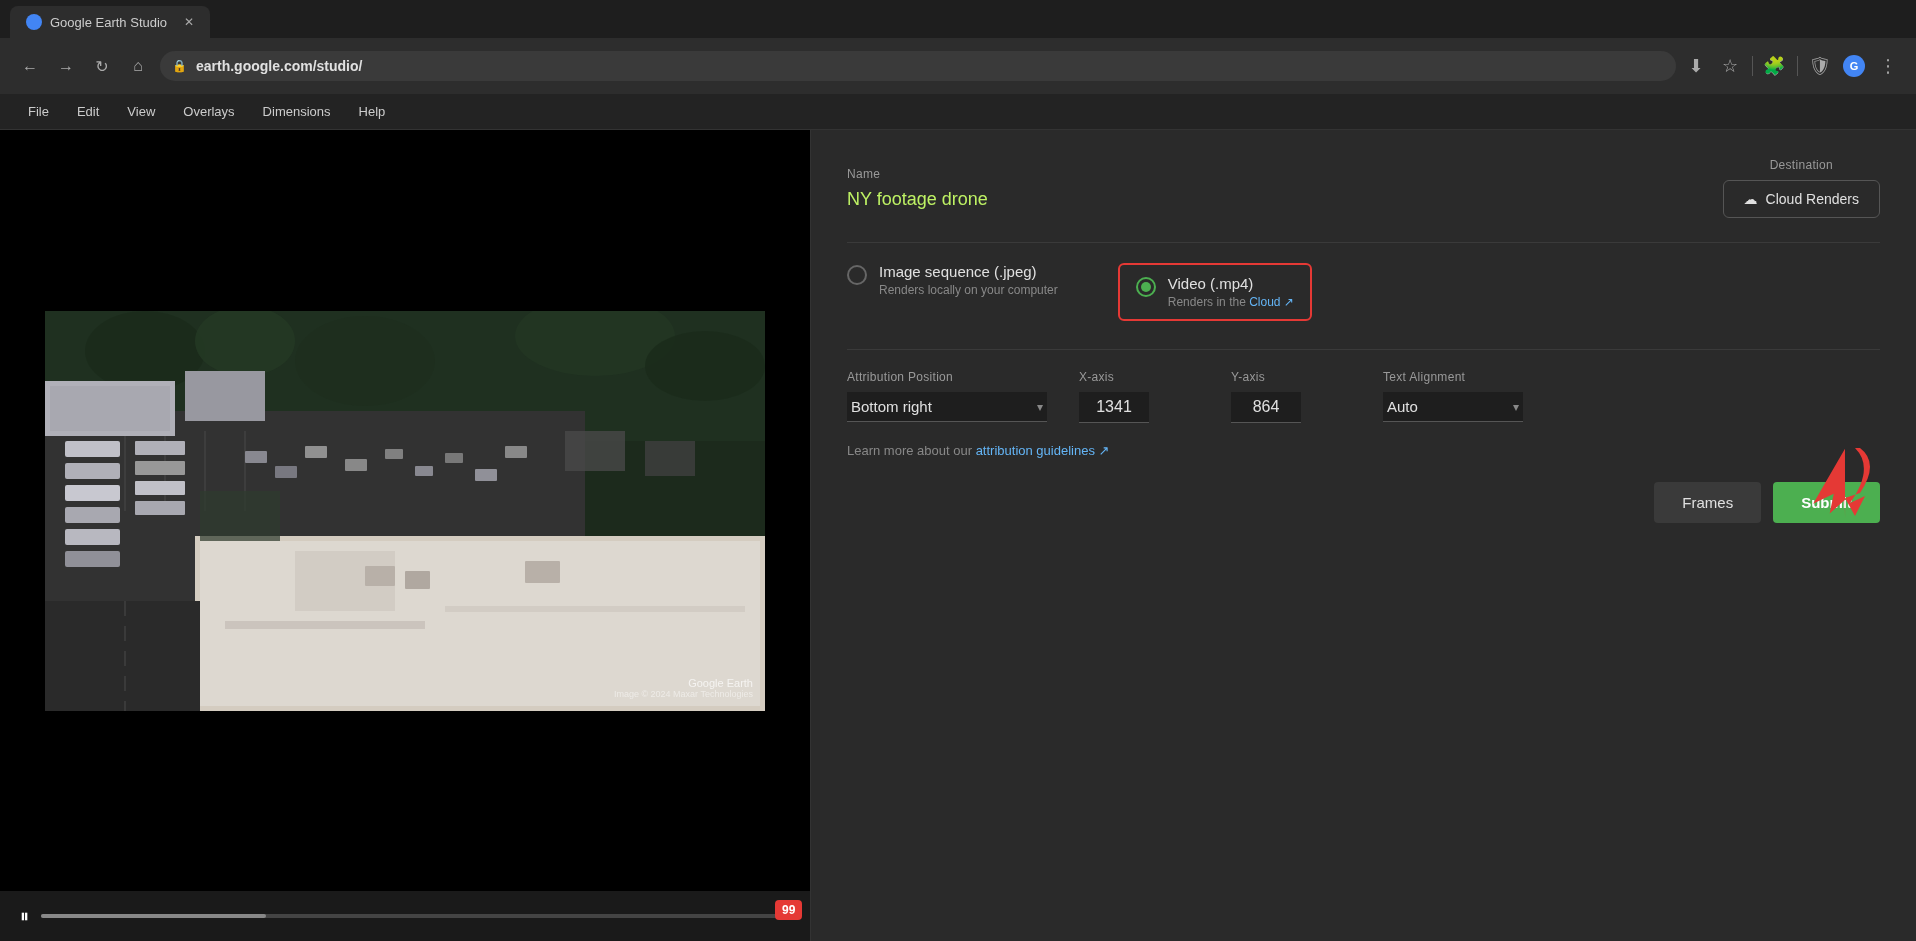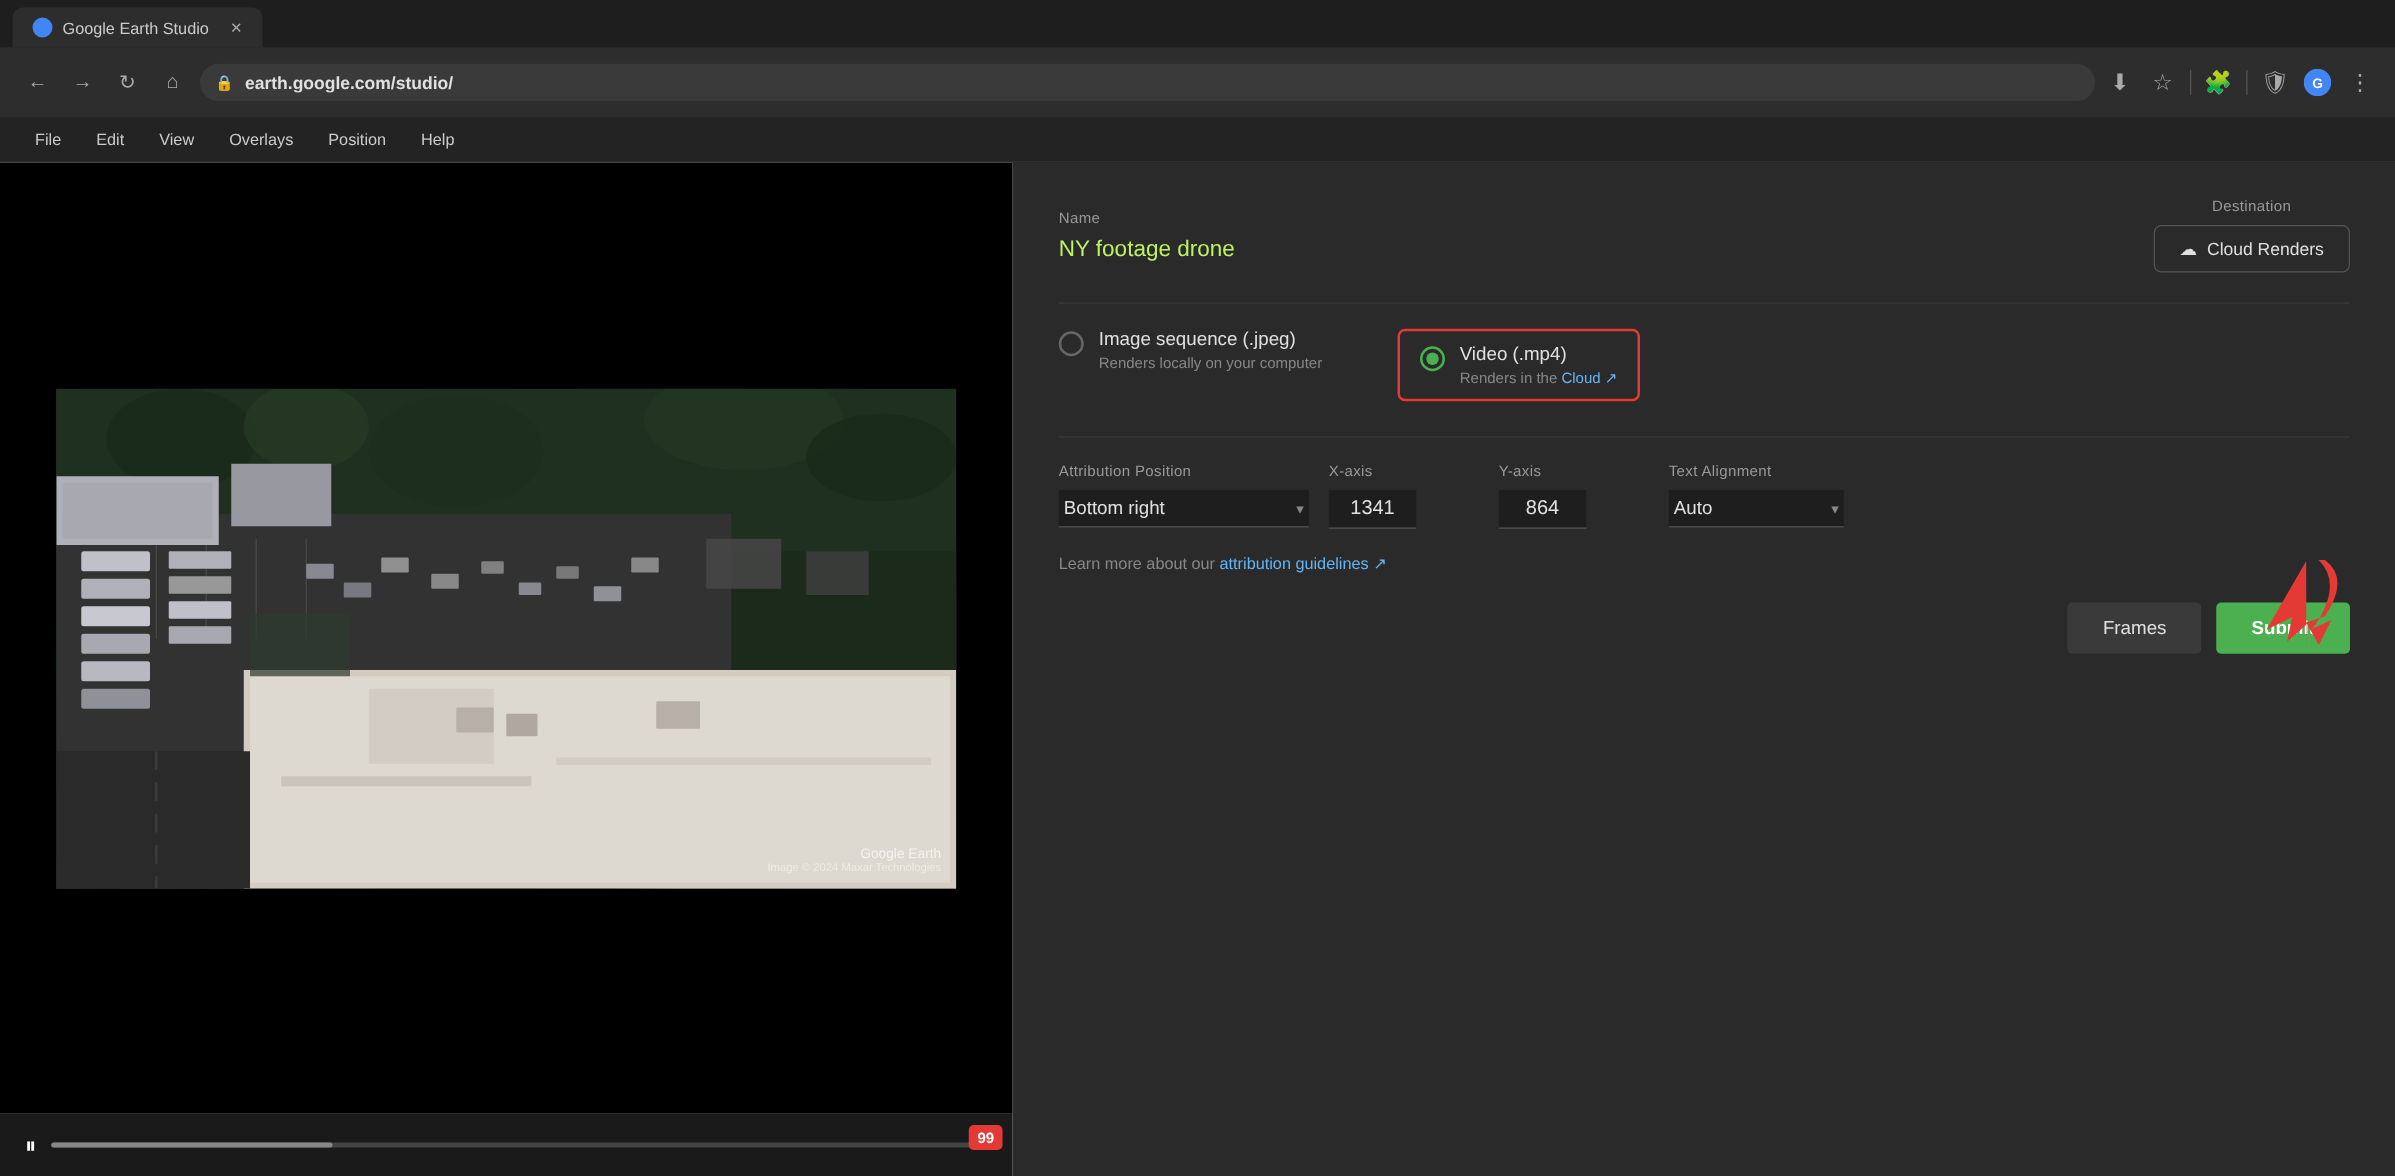--- a/index.html
+++ b/index.html
@@ -135,21 +135,21 @@
 
     
     .main-layout {
       display: flex;
       height: calc(941px - 94px - 36px);
     }
 
     
     .left-panel {
       flex: 0 0 810px;
-      background: #e5e5e5;
+      background: #fdba74;
       position: relative;
       display: flex;
       flex-direction: column;
     }
     .video-area {
       flex: 1;
       display: flex;
       align-items: center;
       justify-content: center;
       position: relative;
@@ -361,21 +361,21 @@
     }
     .link-icon {
       color: #888;
       font-size: 14px;
     }
 
     
     .attribution-row {
       display: grid;
       grid-template-columns: 200px 120px 120px 140px;
-      gap: 16px;
+      gap: 32px;
       align-items: start;
       margin-bottom: 20px;
     }
     .select-field {
       background: #1e1e1e;
       border: none;
       border-bottom: 1px solid #555;
       color: #e0e0e0;
       font-size: 15px;
       padding: 6px 28px 6px 4px;
@@ -485,21 +485,21 @@
       <span class="browser-action-icon">⋮</span>
     </div>
   </div>
 </div>
 
 <div class="menu-bar">
   <span class="menu-item">File</span>
   <span class="menu-item">Edit</span>
   <span class="menu-item">View</span>
   <span class="menu-item">Overlays</span>
-  <span class="menu-item">Position</span>
+  <span class="menu-item">Dimensions</span>
   <span class="menu-item">Help</span>
 </div>
 
 <div class="main-layout">
 
   <div class="left-panel">
     <div class="video-area">
       <div class="video-thumbnail">
 
         <div class="aerial-bg">

